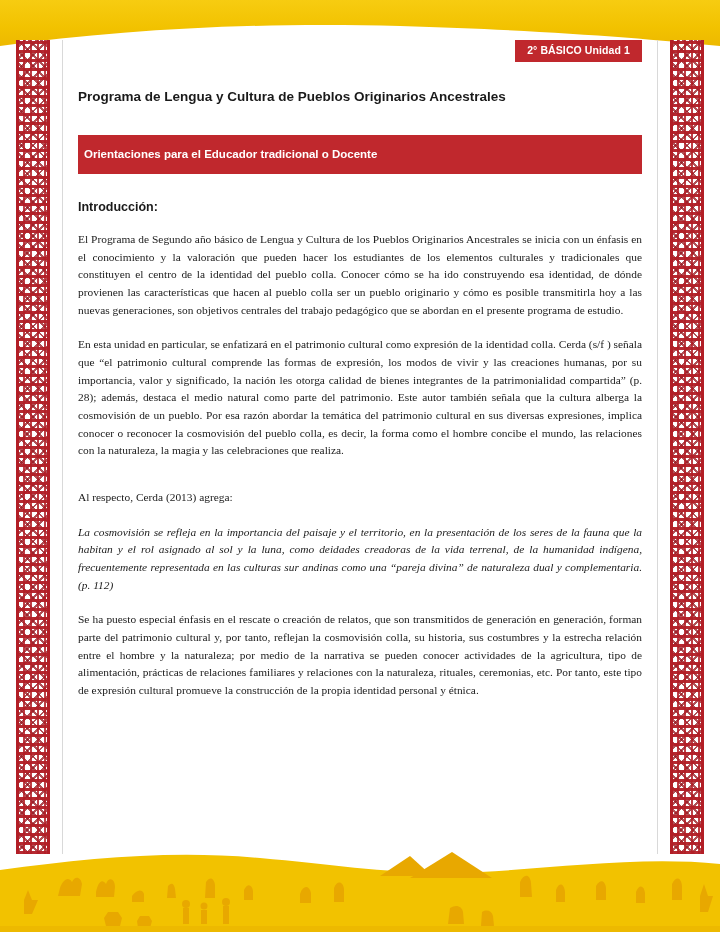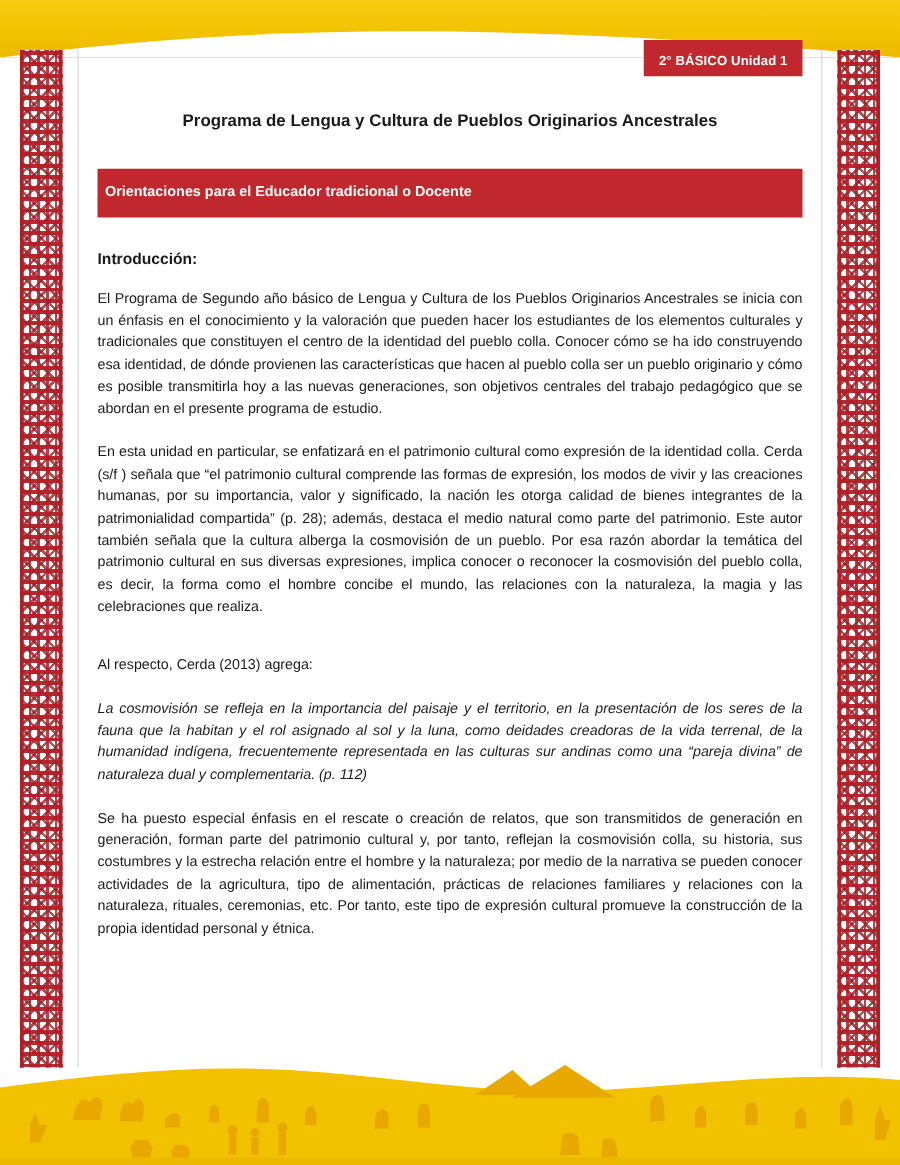--- a/index.html
+++ b/index.html
@@ -90,44 +90,44 @@
     bottom: 78px;
     width: 1px;
     background: #d9d9d9;
   }
   .frame-line.left { left: 62px; }
   .frame-line.right { right: 62px; }
 
   
   .badge {
     position: absolute;
-    top: 32px;
+    top: 40px;
     right: 78px;
     background: #c0282d;
     color: #ffffff;
     font-size: 10.5px;
     font-weight: bold;
-    padding: 11px 12px 6px 12px;
+    padding: 4px 12px 6px 12px;
     letter-spacing: 0.1px;
     white-space: nowrap;
   }
 
   
   .content {
     position: absolute;
     top: 72px;
     left: 78px;
     right: 78px;
     bottom: 96px;
   }
 
   h1.doc-title {
     font-size: 13.5px;
     font-weight: bold;
-    text-align: center;
+    text-align: left;
     color: #1a1a1a;
     margin: 16px 0 0 0;
     line-height: 1.4;
   }
   h2.doc-subtitle {
     font-size: 13px;
     font-weight: bold;
     text-align: center;
     color: #1a1a1a;
     margin: 20px 0 0 0;
@@ -149,20 +149,21 @@
     color: #1a1a1a;
     margin: 26px 0 0 0;
   }
 
   p.body-text {
     font-size: 11.4px;
     color: #1a1a1a;
     text-align: justify;
     line-height: 1.55;
     margin: 17px 0 0 0;
+    font-family: Liberation Serif, serif;
   }
   p.body-text.italic {
     font-style: italic;
   }
   p.lead-in {
     margin-top: 29px;
   }
 
   
   .silhouette { fill: #e8a800; }

